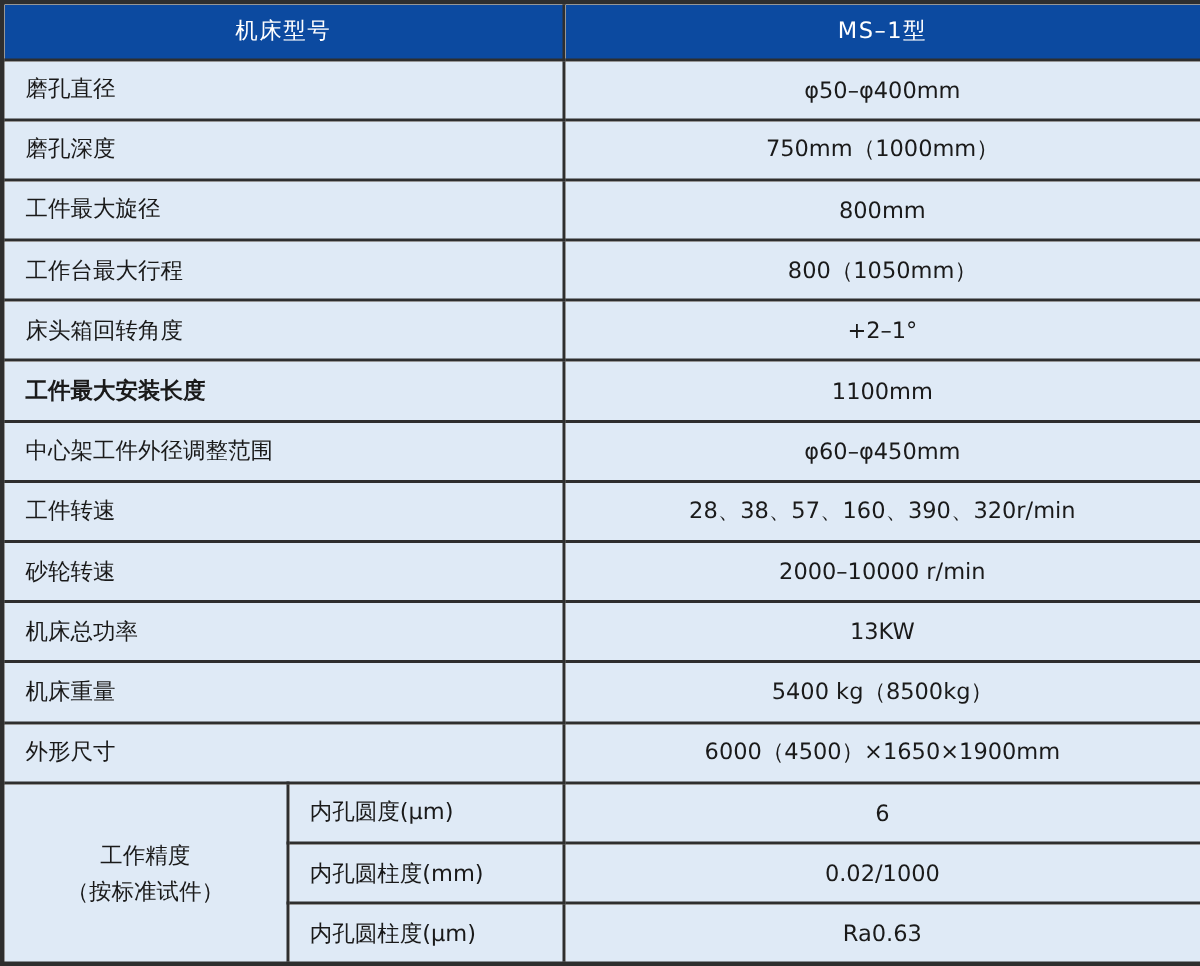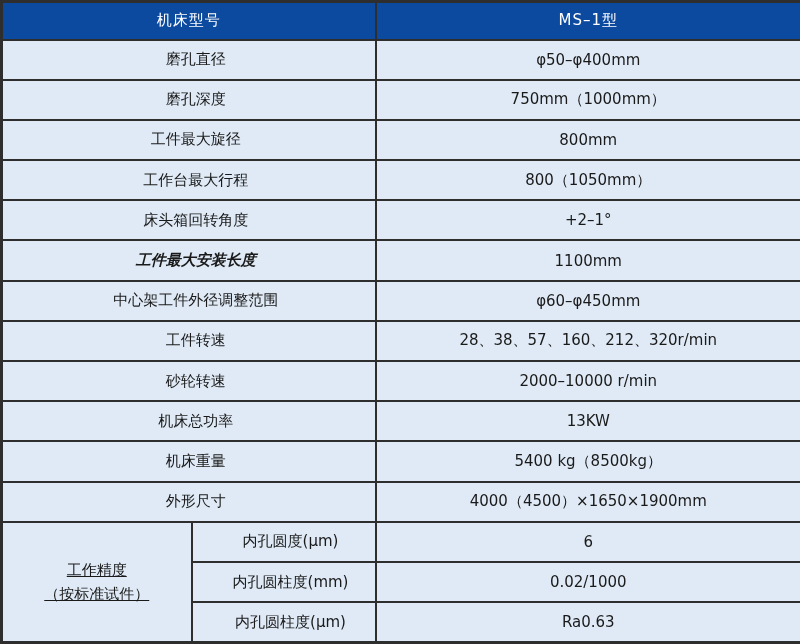--- a/index.html
+++ b/index.html
@@ -42,32 +42,31 @@
     background: var(--header-bg);
     color: var(--header-text);
     font-weight: normal;
     text-align: center;
     letter-spacing: 1px;
   }
   td {
     background: var(--row-bg);
   }
   td.label {
-    text-align: center;
+    text-align: left;
     padding-left: 14px;
   }
-  td.label.bold { font-weight: bold; font-style: italic; }
+  td.label.bold { font-weight: bold; }
   td.value {
     text-align: center;
   }
   td.group-label {
     text-align: center;
     line-height: 1.6;
     white-space: normal;
-    text-decoration: underline;
   }
 </style>
 </head>
 <body>
 
 <table class="spec-table">
   <colgroup>
     <col class="c1">
       <col class="c2">
       <col class="c3">
@@ -103,37 +102,37 @@
       <tr>
         <td class="label bold" colspan="2">工件最大安装长度</td>
         <td class="value">1100mm</td>
       </tr>
       <tr>
         <td class="label" colspan="2">中心架工件外径调整范围</td>
         <td class="value">φ60–φ450mm</td>
       </tr>
       <tr>
         <td class="label" colspan="2">工件转速</td>
-        <td class="value">28、38、57、160、212、320r/min</td>
+        <td class="value">28、38、57、160、390、320r/min</td>
       </tr>
       <tr>
         <td class="label" colspan="2">砂轮转速</td>
         <td class="value">2000–10000 r/min</td>
       </tr>
       <tr>
         <td class="label" colspan="2">机床总功率</td>
         <td class="value">13KW</td>
       </tr>
       <tr>
         <td class="label" colspan="2">机床重量</td>
         <td class="value">5400 kg（8500kg）</td>
       </tr>
       <tr>
         <td class="label" colspan="2">外形尺寸</td>
-        <td class="value">4000（4500）×1650×1900mm</td>
+        <td class="value">6000（4500）×1650×1900mm</td>
       </tr>
     </tbody>
   <tbody>
     <tr>
       <td rowspan="3" class="group-label">
         <div>工作精度</div>
         <div>（按标准试件）</div>
       </td>
       <td class="label">内孔圆度(μm)</td>
       <td class="value">6</td>

